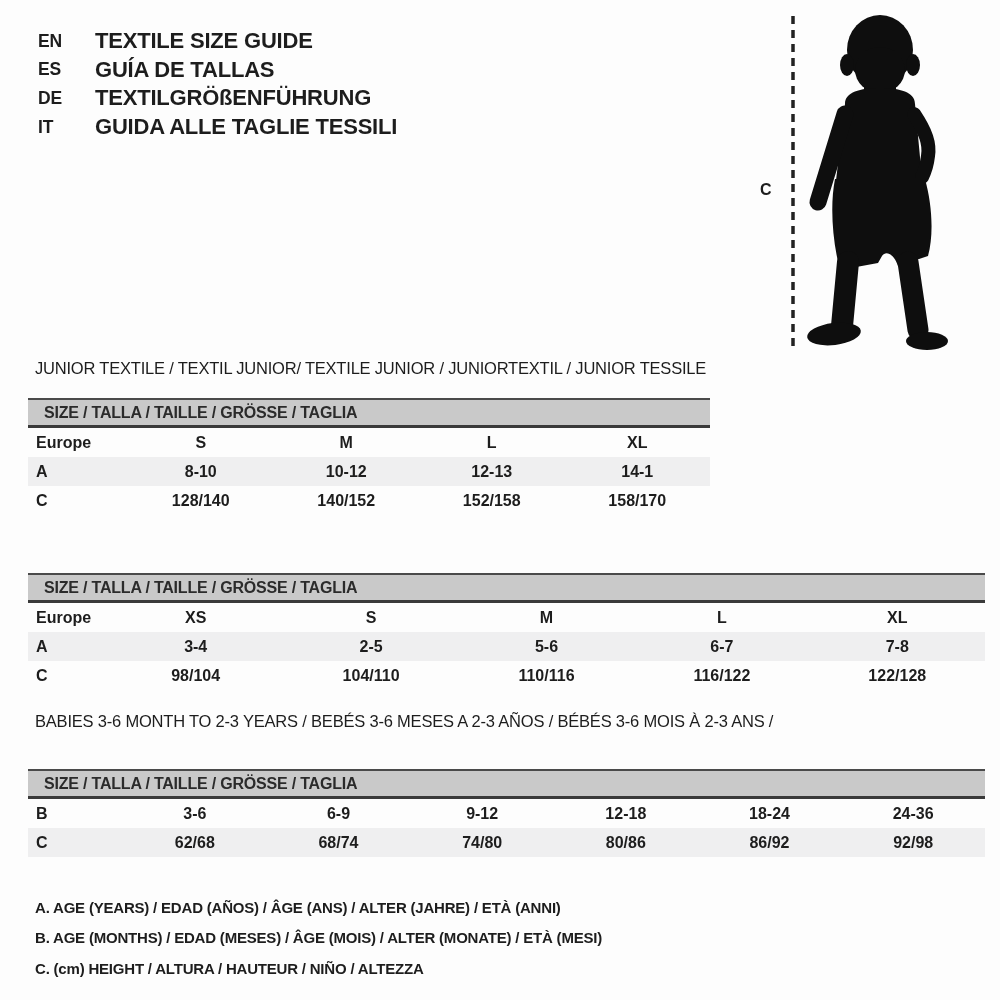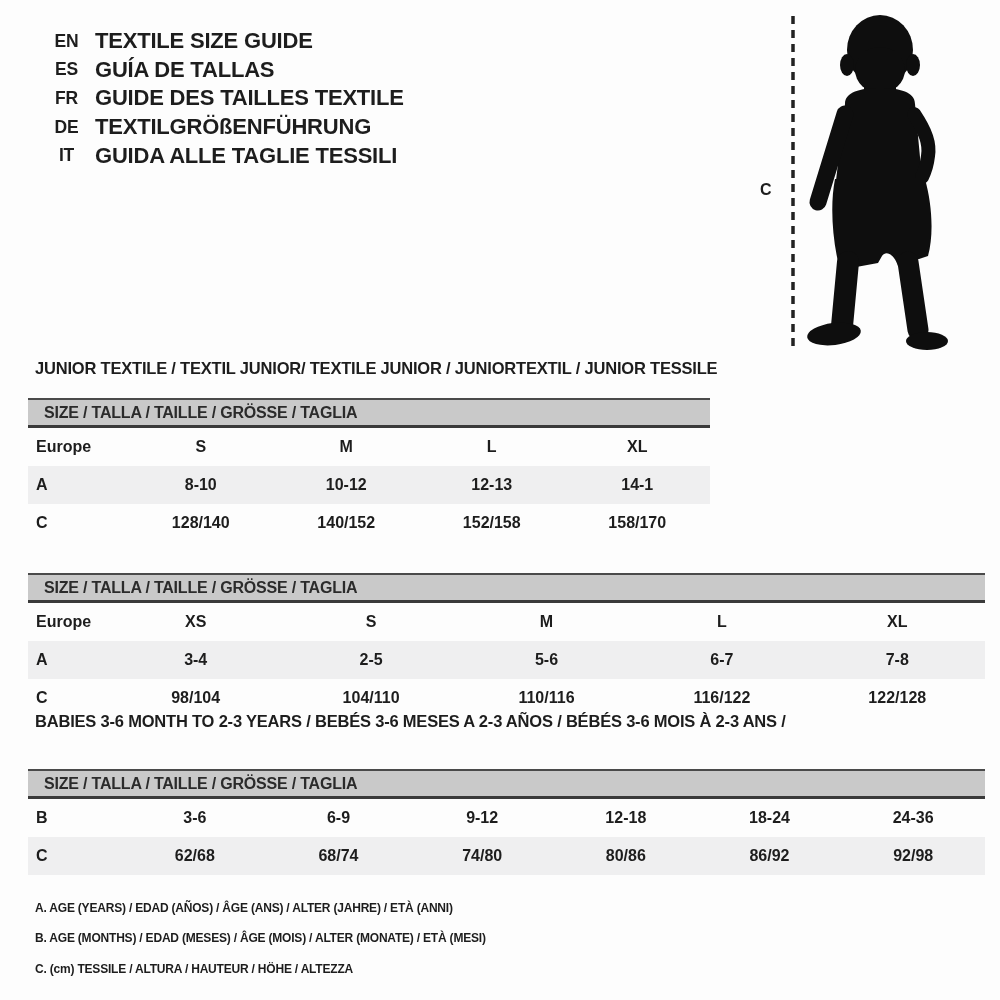--- a/index.html
+++ b/index.html
@@ -3,69 +3,65 @@
 <meta charset="utf-8">
 <style>
   html,body{margin:0;padding:0;background:#fff;}
   .canvas{
     position:relative;width:1000px;height:1000px;background:#fdfdfd;
     font-family:"Liberation Sans",sans-serif;color:#1d1d1d;overflow:hidden;
     -webkit-font-smoothing:antialiased;
   }
   .abs{position:absolute;}
   
-  .langs{left:38px;top:27px;text-align:center;}
+  .langs{left:38px;top:27px;}
   .lang-row{display:flex;height:28.6px;align-items:center;}
   .lang-code{width:57px;font-weight:700;font-size:17.5px;letter-spacing:-.2px;}
   .lang-label{font-weight:700;font-size:22px;letter-spacing:-.2px;}
   
   .figure-svg{left:786px;top:4px;}
   .c-label{left:760px;top:181px;font-weight:700;font-size:16px;}
   
-  .sec-title{font-weight:700;font-size:16.5px;letter-spacing:-.2px;white-space:nowrap;}
+  .sec-title{font-weight:400;font-size:16.5px;letter-spacing:-.2px;white-space:nowrap;}
   .t1-title{left:35px;top:359px;}
   .t2-title{left:35px;top:535px;}
   .t3-title{left:35px;top:707px;line-height:29px;}
   
   .sizetable{box-sizing:content-box;}
   .size-bar{
     height:25px;line-height:25px;background:#c9c9c9;color:#2b2b2b;
     border-top:2px solid #4a4a4a;border-bottom:3px solid #3a3a3a;
     font-weight:700;font-size:16px;padding-left:16px;letter-spacing:-.2px;
   }
-  .trow{display:grid;height:38px;align-items:center;font-weight:700;font-size:16px;}
+  .trow{display:grid;height:29px;align-items:center;font-weight:700;font-size:16px;}
   .trow.alt{background:#efeff0;}
   .t1 .trow{grid-template-columns:100px repeat(4,1fr);}
   .t2 .trow{grid-template-columns:80px repeat(5,1fr);}
   .t3 .trow{grid-template-columns:95px repeat(6,1fr);}
   .rlabel{padding-left:8px;}
   .cell{text-align:center;}
   .tbl1{left:28px;top:398px;width:682px;}
   .tbl2{left:28px;top:573px;width:957px;}
   .tbl3{left:28px;top:769px;width:957px;}
   
-  .footnotes{left:35px;top:893px;font-weight:700;font-size:12px;line-height:30.3px;letter-spacing:-.2px;}
+  .footnotes{left:35px;top:893px;font-weight:700;font-size:15px;line-height:30.3px;letter-spacing:-.2px;}
 </style>
 </head>
 <body>
 
 <div class="canvas">
 
   <div class="abs langs">
     <div class="lang-row">
       <span class="lang-code">EN</span>
       <span class="lang-label">TEXTILE SIZE GUIDE</span>
     </div>
     <div class="lang-row">
       <span class="lang-code">ES</span>
       <span class="lang-label">GUÍA DE TALLAS</span>
-    </div>
-    <div class="lang-row">
-      <span class="lang-code">FR</span>
-      <span class="lang-label">GUIDE DES TAILLES TEXTILE</span>
     </div>
     <div class="lang-row">
       <span class="lang-code">DE</span>
       <span class="lang-label">TEXTILGRÖßENFÜHRUNG</span>
     </div>
     <div class="lang-row">
       <span class="lang-code">IT</span>
       <span class="lang-label">GUIDA ALLE TAGLIE TESSILI</span>
     </div>
   </div>
@@ -173,16 +169,16 @@
       <span class="cell">74/80</span>
       <span class="cell">80/86</span>
       <span class="cell">86/92</span>
       <span class="cell">92/98</span>
     </div>
   </div>
 
   <div class="abs footnotes">
     <div>A. AGE (YEARS) / EDAD (AÑOS) / ÂGE (ANS) / ALTER (JAHRE) / ETÀ (ANNI)</div>
     <div>B. AGE (MONTHS) / EDAD (MESES) / ÂGE (MOIS) / ALTER (MONATE) / ETÀ (MESI)</div>
-    <div>C. (cm) TESSILE / ALTURA / HAUTEUR / HÖHE / ALTEZZA</div>
+    <div>C. (cm) HEIGHT / ALTURA / HAUTEUR / NIÑO / ALTEZZA</div>
   </div>
 
 </div>
 
 </body></html>

